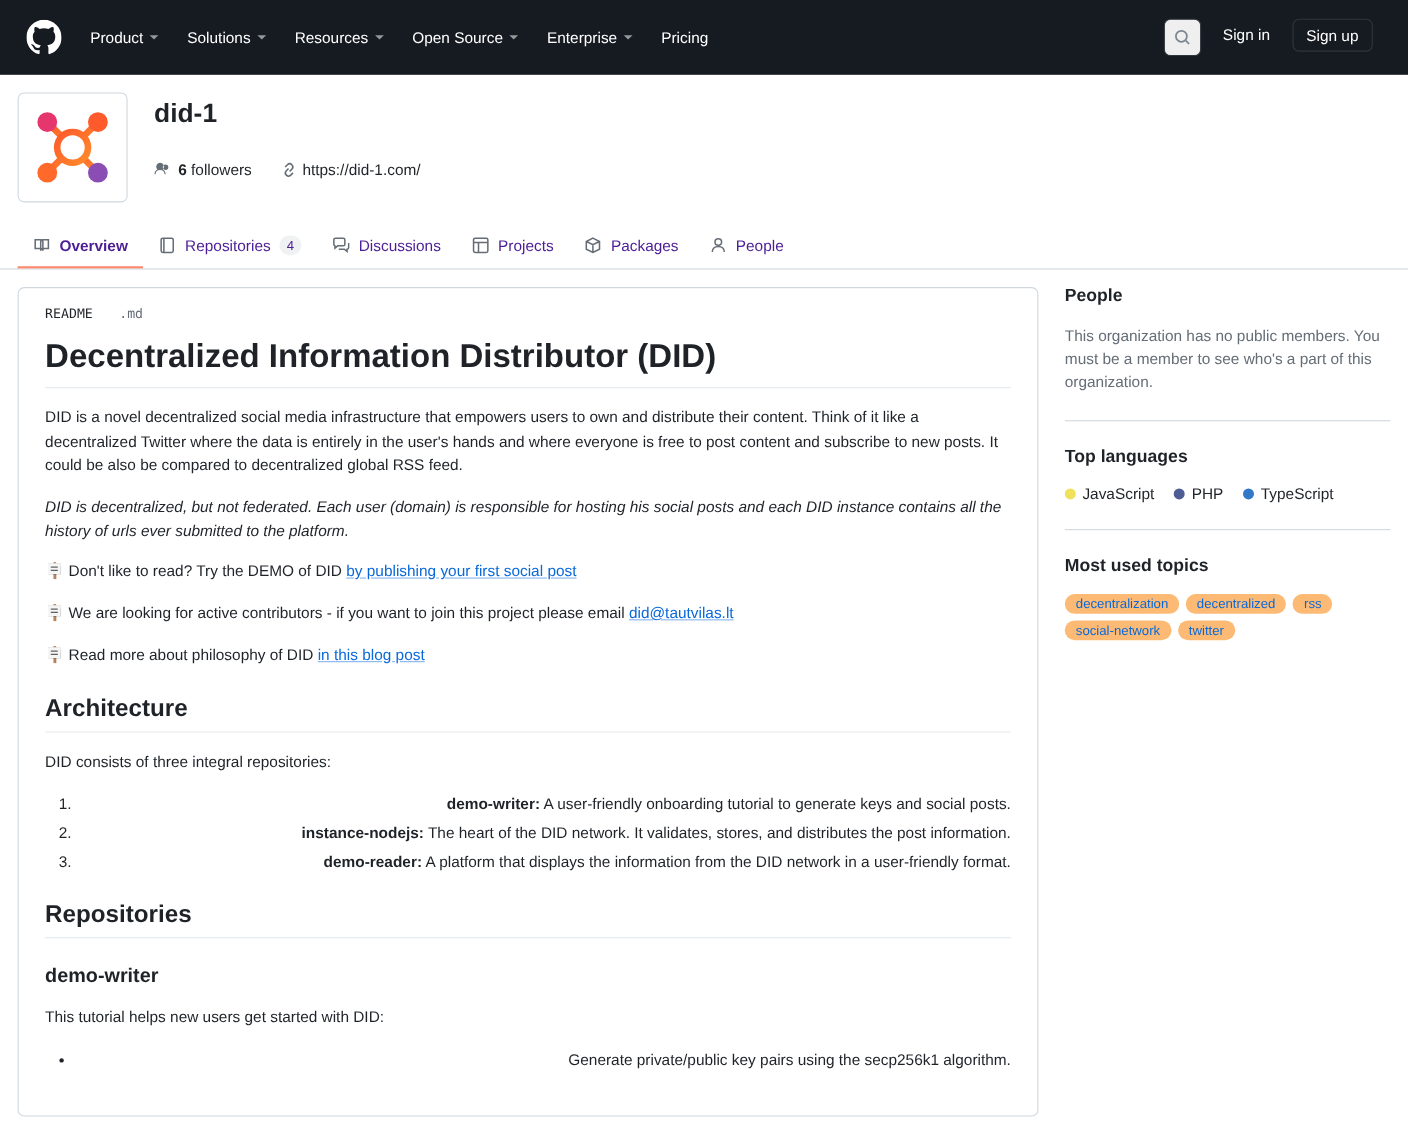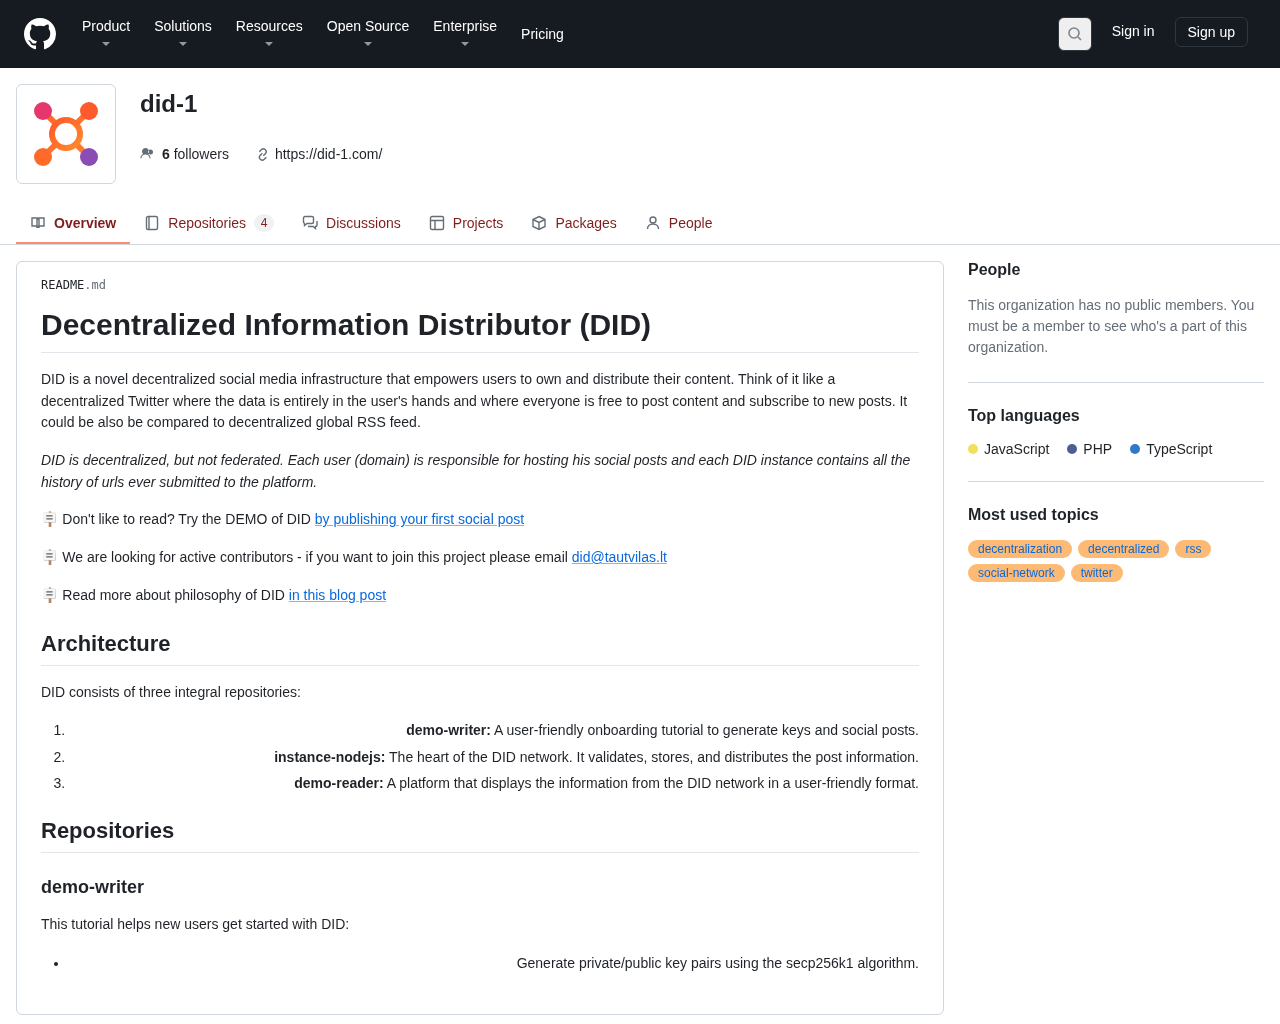--- a/index.html
+++ b/index.html
@@ -22,21 +22,20 @@
 .gh-logo { color: #fff; margin-right: 16px; display:flex; align-items:center;}
 .gh-nav { display: flex; align-items: center; gap: 4px; flex: 1; }
 .gh-nav-item {
   color: #fff;
   padding: 8px 10px;
   font-size: 14px;
   cursor: pointer;
   display: flex;
   align-items: center;
   gap: 4px;
-  flex-direction: column;
 }
 .gh-nav-item .chev { opacity: 0.7; }
 .gh-header-right { display: flex; align-items: flex-start; gap: 12px; }
 .gh-search {
   width: 34px; height: 34px;
   border: 1px solid #30363d;
   border-radius: 6px;
   display: flex; align-items: center; justify-content: center;
   color: #7d8590; cursor: pointer;
 }
@@ -71,21 +70,21 @@
   border-bottom: 1px solid #d0d7de;
   padding: 0 16px;
   display: flex;
   margin-top: 20px;
 }
 .tab {
   padding: 10px 14px;
   display: flex;
   align-items: center;
   gap: 8px;
-  color: #7f1d1d;
+  color: #4c1d95;
   cursor: pointer;
   border-bottom: 2px solid transparent;
   justify-content: center;
 }
 .tab.active { border-bottom-color: #fd8c73; font-weight: 600; }
 .tab .count {
   background: #afb8c133;
   border-radius: 10px;
   font-size: 12px;
   padding: 2px 6px;
@@ -103,21 +102,21 @@
 
 .readme-box {
   border: 1px solid #d0d7de;
   border-radius: 6px;
 }
 .readme-header {
   padding: 16px 24px 8px;
   font-family: ui-monospace, SFMono-Regular, Menlo, monospace;
   font-size: 12px;
 }
-.readme-header .ext { color: #656d76; }
+.readme-header .ext { color: #656d76; margin-left: 24px; }
 .readme-body { padding: 8px 24px 24px; }
 .readme-body h1 {
   font-size: 30px;
   font-weight: 600;
   padding-bottom: 10px;
   border-bottom: 1px solid #d0d7dea0;
   margin-bottom: 16px;
 }
 .readme-body h2 {
   font-size: 22px;

